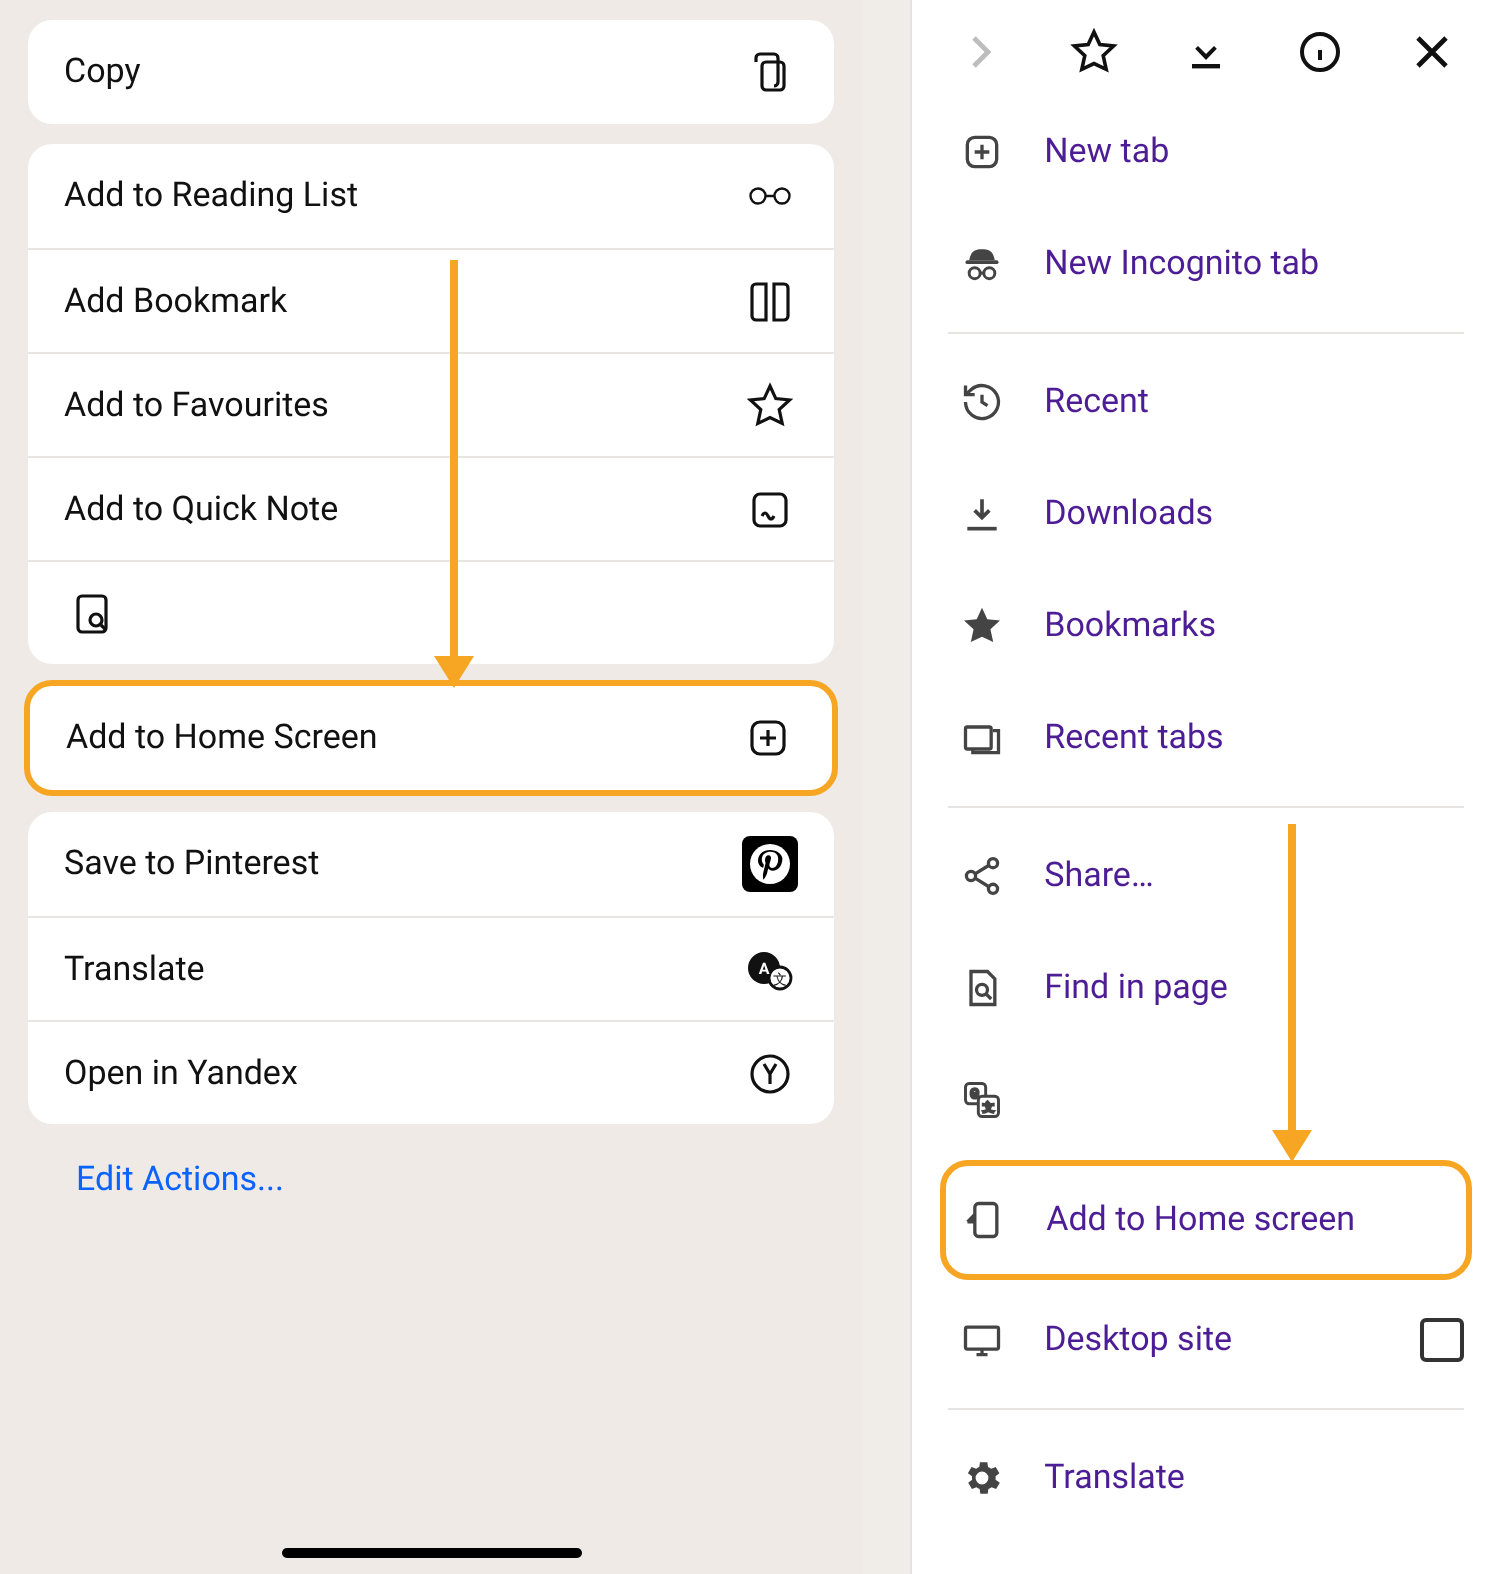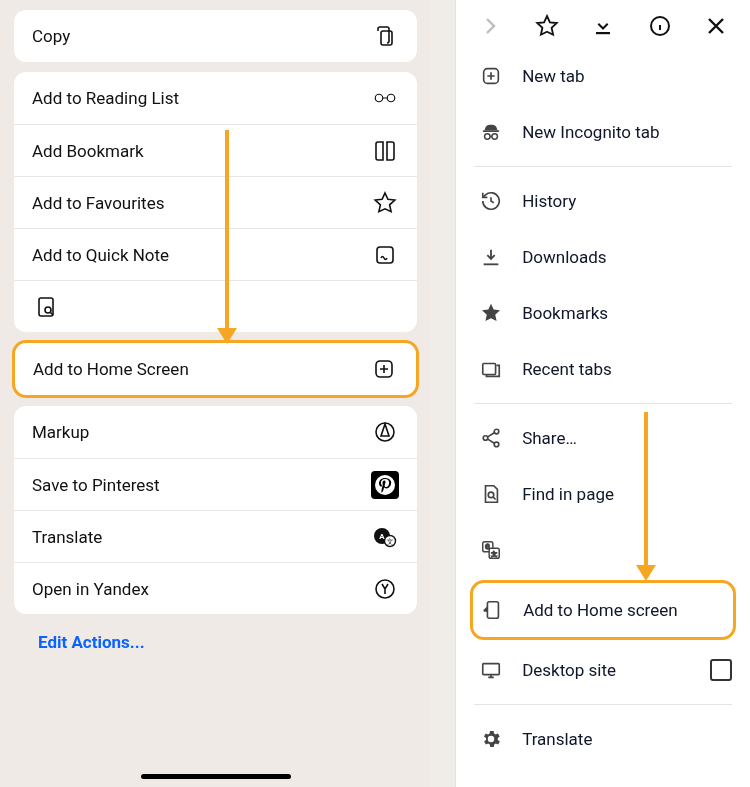--- a/index.html
+++ b/index.html
@@ -9,33 +9,33 @@
   .right { width: 305px; height: 787px; background: #fff; border-left: 1px solid #e7e3e0; position: relative; }
 
   
   .card { background: #fff; border-radius: 12px; overflow: hidden; margin-bottom: 10px; }
   .row { display: flex; align-items: center; justify-content: space-between; padding: 0 18px; height: 52px; font-size: 17px; color: #111; }
   .row + .row { border-top: 1px solid #e8e5e2; }
   .row .label { flex: 1; }
   .row .ico { width: 28px; height: 28px; display: flex; align-items: center; justify-content: center; }
   .row .ico svg { width: 24px; height: 24px; }
   .highlight-left { border: 3px solid #f6a623; border-radius: 14px; margin: -2px -2px 8px -2px; }
-  .edit-link { color: #0b63ff; font-size: 17px; padding: 8px 24px 0 24px; font-weight: bold; }
+  .edit-link { color: #0b63ff; font-size: 17px; padding: 8px 24px 0 24px; }
   .home-indicator { position: absolute; bottom: 8px; left: 50%; transform: translateX(-50%); width: 150px; height: 5px; background: #000; border-radius: 3px; }
 
   
   .arrow-left { position: absolute; left: 225px; top: 130px; width: 4px; height: 200px; background: #f6a623; }
   .arrow-left::after { content: ""; position: absolute; bottom: -14px; left: 50%; transform: translateX(-50%); width: 0; height: 0; border-left: 10px solid transparent; border-right: 10px solid transparent; border-top: 16px solid #f6a623; }
 
   
   .r-top { display: flex; align-items: center; justify-content: space-between; padding: 12px 20px 8px 20px; }
   .r-top .tb { width: 28px; height: 28px; display: flex; align-items: center; justify-content: center; }
   .r-top .tb svg { width: 24px; height: 24px; }
   .r-list { padding: 0 18px; }
-  .r-item { display: flex; align-items: center; height: 56px; font-size: 17px; color: #0f172a; }
+  .r-item { display: flex; align-items: center; height: 56px; font-size: 17px; color: #4c1d95; }
   .r-item .rico { width: 34px; display: flex; align-items: center; justify-content: center; margin-right: 14px; }
   .r-item .rico svg { width: 22px; height: 22px; }
   .r-item .rlabel { flex: 1; }
   .r-item .rtrail { width: 22px; height: 22px; border: 2px solid #333; border-radius: 3px; }
   .r-div { height: 1px; background: #e6e3e0; margin: 6px 0; }
   .highlight-right { border: 3px solid #f6a623; border-radius: 14px; margin: 2px -4px; padding-left: 2px; }
   .highlight-right .r-item { height: 54px; }
 
   
   .arrow-right { position: absolute; left: 188px; top: 412px; width: 4px; height: 155px; background: #f6a623; }
@@ -117,29 +117,20 @@
           <svg viewBox="0 0 24 24" fill="none" stroke="#111" stroke-width="1.6">
               <rect x="4" y="4" width="16" height="16" rx="4"></rect>
               <path d="M12 8v8M8 12h8"></path>
             </svg>
         </span>
       </div>
     </div>
 
     <div class="card">
       <div class="row">
-        <span class="label">Markup</span>
-        <span class="ico">
-          <svg viewBox="0 0 24 24" fill="none" stroke="#111" stroke-width="1.6">
-              <circle cx="12" cy="12" r="9"></circle>
-              <path d="M12 4l-4 12h8z"></path>
-            </svg>
-        </span>
-      </div>
-      <div class="row">
         <span class="label">Save to Pinterest</span>
         <span class="ico">
           <span class="pinterest-box">
             <svg viewBox="0 0 24 24" width="20" height="20">
                 <circle cx="12" cy="12" r="10" fill="#fff"></circle>
                 <path d="M12 5c-3.8 0-6 2.5-6 5.3 0 1.6.8 3 2.2 3.5.3.1.5 0 .5-.3l.2-1c0-.2 0-.3-.2-.5-.5-.6-.8-1.3-.8-2.3 0-2.1 1.6-3.8 4.3-3.8 2.4 0 3.9 1.4 3.9 3.5 0 2.6-1.2 4.6-2.9 4.6-1 0-1.7-.8-1.5-1.8.3-1.2.8-2.4.8-3.2 0-.8-.4-1.4-1.2-1.4-1 0-1.8 1-1.8 2.4 0 .9.3 1.5.3 1.5l-1.2 5c-.3 1.4 0 3 0 3.2 0 .1.2.1.2 0 .1-.1 1.3-1.6 1.7-3l.6-2.4c.3.6 1.2 1.1 2.2 1.1 2.9 0 4.9-2.6 4.9-6.1C18 7.2 15.6 5 12 5z" fill="#000"></path>
               </svg>
           </span>
         </span>
       </div>
@@ -230,21 +221,21 @@
       <div class="r-div"></div>
 
       <div class="r-item">
         <span class="rico">
           <svg viewBox="0 0 24 24" fill="none" stroke="#444" stroke-width="1.8">
               <path d="M3 12a9 9 0 1 0 3-6.7L3 8"></path>
               <path d="M3 3v5h5"></path>
               <path d="M12 8v4l3 2"></path>
             </svg>
         </span>
-        <span class="rlabel">History</span>
+        <span class="rlabel">Recent</span>
       </div>
       <div class="r-item">
         <span class="rico">
           <svg viewBox="0 0 24 24" fill="none" stroke="#444" stroke-width="2">
               <path d="M12 4v10M8 10l4 4 4-4"></path>
               <path d="M4 20h16"></path>
             </svg>
         </span>
         <span class="rlabel">Downloads</span>
       </div>

